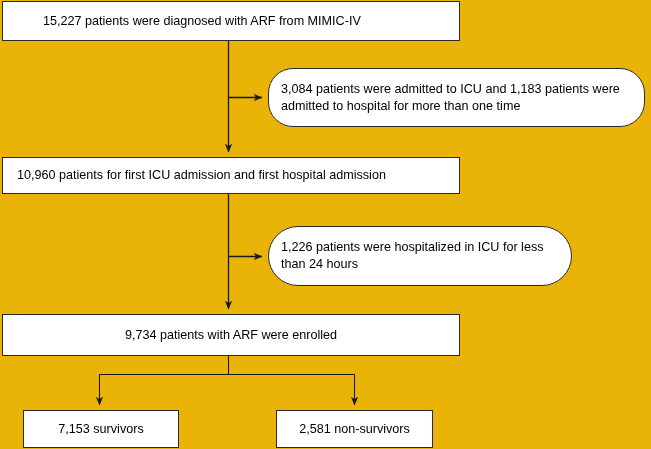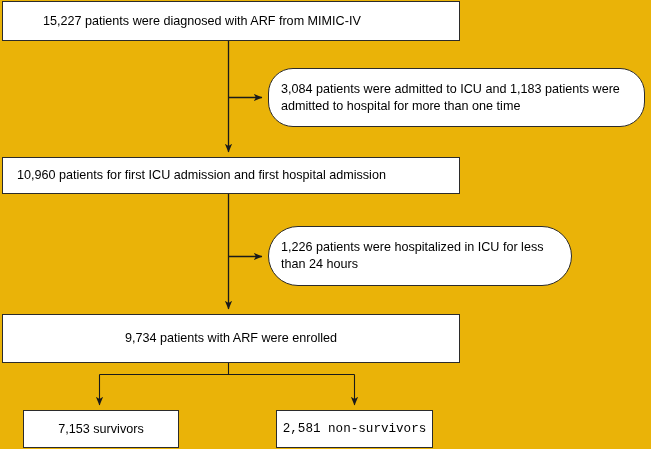--- a/index.html
+++ b/index.html
@@ -32,23 +32,23 @@
     width: 100%;
   }
   .node.left-text .txt { text-align: left; }
   .node.center-text .txt { text-align: center; }
 
   
   #node-diagnosed   { left: 2px;   top: 1px;   width: 458px; height: 40px;  padding: 0 14px 0 40px; }
   #node-excl-1      { left: 268px; top: 68px;  width: 377px; height: 59px;  padding: 0 10px 0 12px; border-radius: 25px; }
   #node-firstadm    { left: 2px;   top: 157px; width: 458px; height: 37px;  padding: 0 14px 0 14px; align-items: center; }
   #node-excl-2      { left: 268px; top: 226px; width: 304px; height: 60px;  padding: 0 10px 0 12px; border-radius: 30px; }
-  #node-enrolled    { left: 2px;   top: 314px; width: 458px; height: 49px;  padding: 0 14px; }
+  #node-enrolled    { left: 2px;   top: 314px; width: 458px; height: 42px;  padding: 0 14px; }
   #node-survivors   { left: 23px;  top: 410px; width: 156px; height: 38px;  padding: 16px 8px; }
-  #node-nonsurv     { left: 276px; top: 410px; width: 157px; height: 38px;  padding: 0 4px; font-family: Liberation Mono, monospace; }
+  #node-nonsurv     { left: 276px; top: 410px; width: 157px; height: 38px;  padding: 0 4px; }
 
   
   #connectors {
     position: absolute;
     left: 0;
     top: 0;
     width: 651px;
     height: 449px;
     pointer-events: none;
   }

